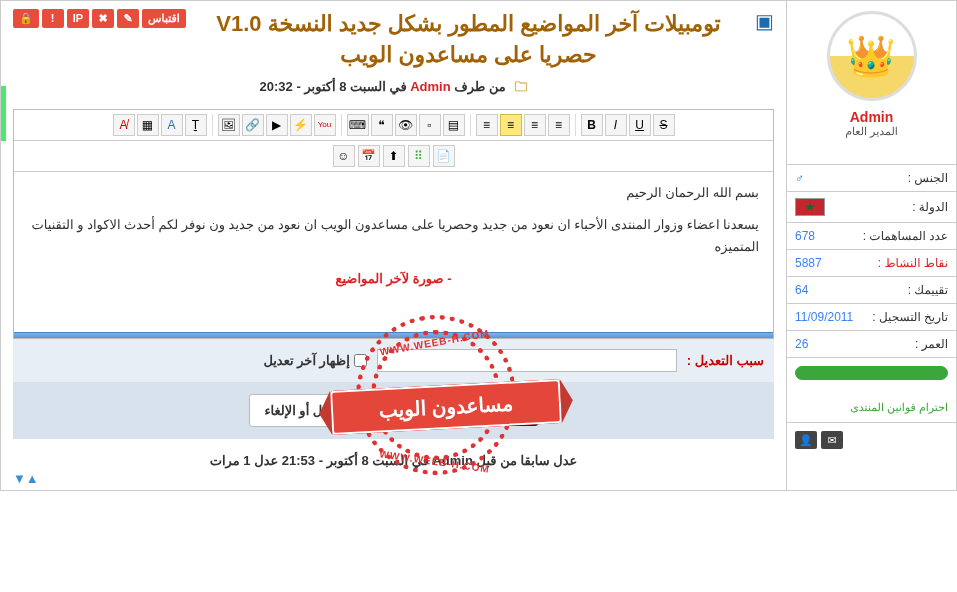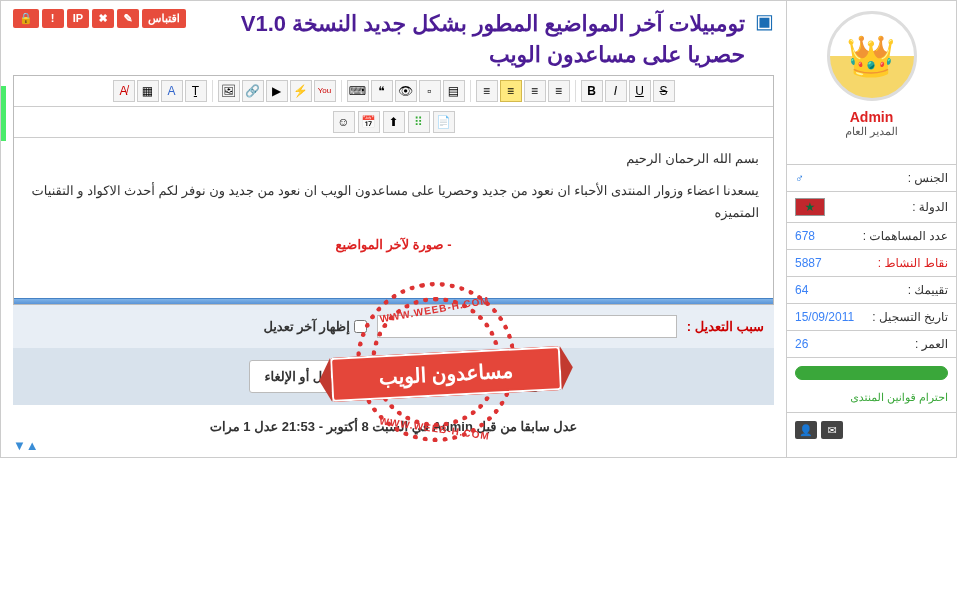--- a/index.html
+++ b/index.html
@@ -10,27 +10,27 @@
 .username { color: #d22; font-weight: bold; font-size: 14px; }
 .role { color: #555; font-size: 11px; margin-bottom: 26px; }
 .info-row { padding: 6px 8px; border-top: 1px solid #ccc; font-size: 12px; color: #333; text-align: right; display: flex; justify-content: space-between; align-items: center; }
 .info-row .label { color: #333; }
 .info-row .value { color: #3b82f6; }
 .flag { display: inline-block; width: 30px; height: 18px; background: #c1272d; border: 1px solid #999; position: relative; }
 .flag::after { content: "★"; position: absolute; left: 50%; top: 50%; transform: translate(-50%, -52%); color: #0a6b3b; font-size: 12px; }
 .gender-icon { color: #2a7de1; font-weight: bold; }
 .progress-row { padding: 8px; border-top: 1px solid #ccc; }
 .progress { width: 100%; height: 14px; border: 1px solid #3aa73a; border-radius: 7px; background: #3aa73a; position: relative; overflow: hidden; }
-.progress-label { color: #3aa73a; font-size: 11px; margin-top: 11px; text-align: right; }
+.progress-label { color: #3aa73a; font-size: 11px; margin-top: 21px; text-align: right; }
 .user-actions { padding: 8px; border-top: 1px solid #ccc; display: flex; gap: 4px; justify-content: flex-end; }
 .ua-btn { width: 22px; height: 18px; background: #444; color: #fff; display: inline-flex; align-items: center; justify-content: center; font-size: 11px; border-radius: 2px; cursor: pointer; }
 .main { flex: 1; padding: 8px 12px; position: relative; }
 .title-row { display: flex; align-items: flex-start; gap: 6px; direction: rtl; margin-bottom: 4px; }
 .title-icon { color: #1a6db5; font-size: 20px; margin-left: 4px; }
-.title { font-size: 22px; color: #4c1d95; font-weight: bold; text-align: right; line-height: 1.4; flex: 1; }
+.title { font-size: 22px; color: #a16207; font-weight: bold; text-align: center; line-height: 1.4; flex: 1; }
 .mod-btns { display: flex; gap: 3px; }
 .mod-btn { background: #e74c3c; color: #fff; padding: 3px 6px; font-size: 11px; font-weight: bold; border-radius: 2px; cursor: pointer; min-width: 22px; text-align: center; }
 .byline { text-align: center; color: #333; font-weight: bold; font-size: 13px; margin: 6px 0 10px; }
 .byline .folder { color: #cfa43a; margin-left: 5px; }
 .byline .admin { color: #d22; }
 .editor-box { border: 1px solid #bbb; background: #fff; }
 .toolbar { border-bottom: 1px solid #ccc; padding: 4px; display: flex; flex-wrap: wrap; gap: 2px; justify-content: center; direction: ltr; }
 .toolbar-row2 { border-bottom: 1px solid #ccc; padding: 4px; display: flex; gap: 3px; justify-content: center; direction: ltr; }
 .tbtn { width: 22px; height: 22px; border: 1px solid #ccc; background: #f5f5f5; display: inline-flex; align-items: center; justify-content: center; font-size: 12px; cursor: pointer; }
 .tbtn.active { background: #ffe97f; border-color: #d4b94d; }
@@ -86,21 +86,21 @@
     <div class="info-row">
       <span class="label" style="color:#d22;margin-left:11px;">نقاط النشاط :</span>
       <span class="value">5887</span>
     </div>
     <div class="info-row">
       <span class="label">تقييمك :</span>
       <span class="value">64</span>
     </div>
     <div class="info-row">
       <span class="label">تاريخ التسجيل :</span>
-      <span class="value">15/09/2011</span>
+      <span class="value">11/09/2011</span>
     </div>
     <div class="info-row">
       <span class="label">العمر :</span>
       <span class="value">26</span>
     </div>
     <div class="progress-row">
       <div class="progress"></div>
       <div class="progress-label">احترام قوانين المنتدى</div>
     </div>
     <div class="user-actions">
@@ -117,20 +117,26 @@
       <div class="mod-btns">
         <span class="mod-btn">اقتباس</span>
         <span class="mod-btn">✎</span>
         <span class="mod-btn">✖</span>
         <span class="mod-btn">IP</span>
         <span class="mod-btn">!</span>
         <span class="mod-btn">🔒</span>
       </div>
     </div>
 
+    <div class="byline">
+      <span class="folder">🗀</span>
+      <span>من طرف</span>
+      <span class="admin">Admin</span>
+      <span>في السبت 8 أكتوبر - 20:32</span>
+    </div>
 
     <div class="editor-box">
       <div class="toolbar">
         <span class="tbtn" style="color:#c00;">A̸</span>
         <span class="tbtn">▦</span>
         <span class="tbtn" style="color:#36c;">A</span>
         <span class="tbtn">Ṯ</span>
         <span class="sep"></span>
         <span class="tbtn">🖼</span>
         <span class="tbtn">🔗</span>

